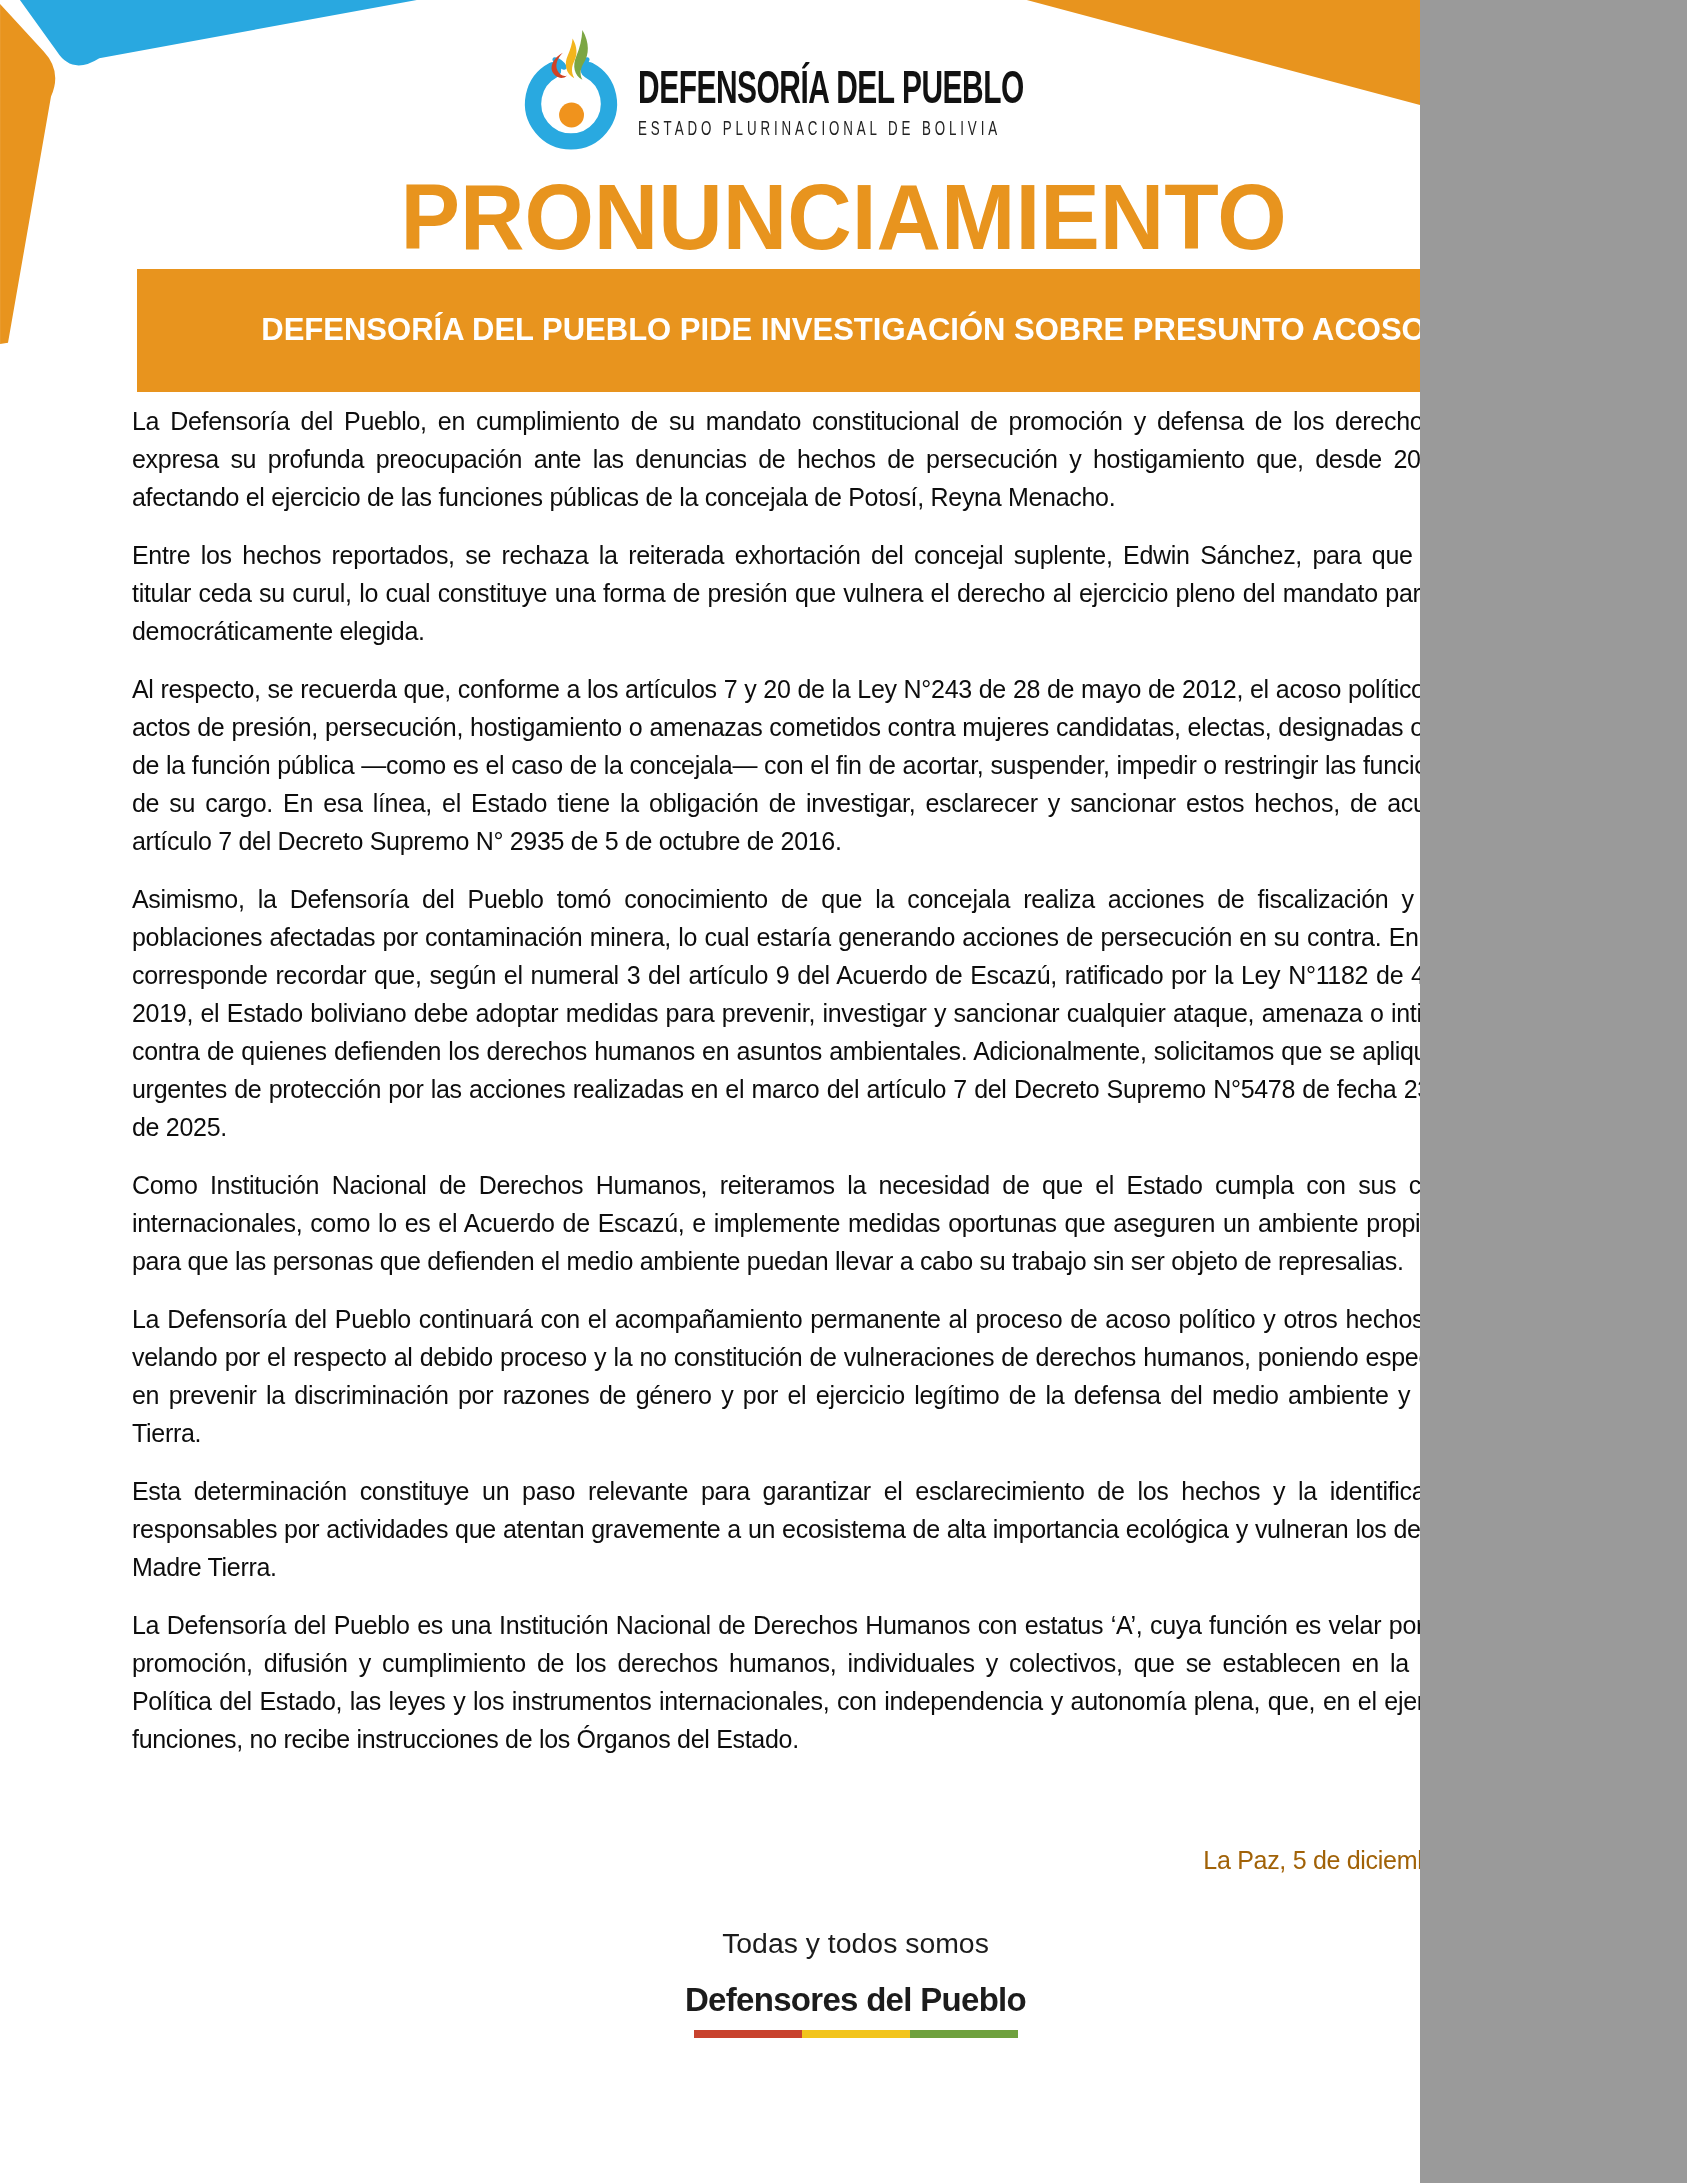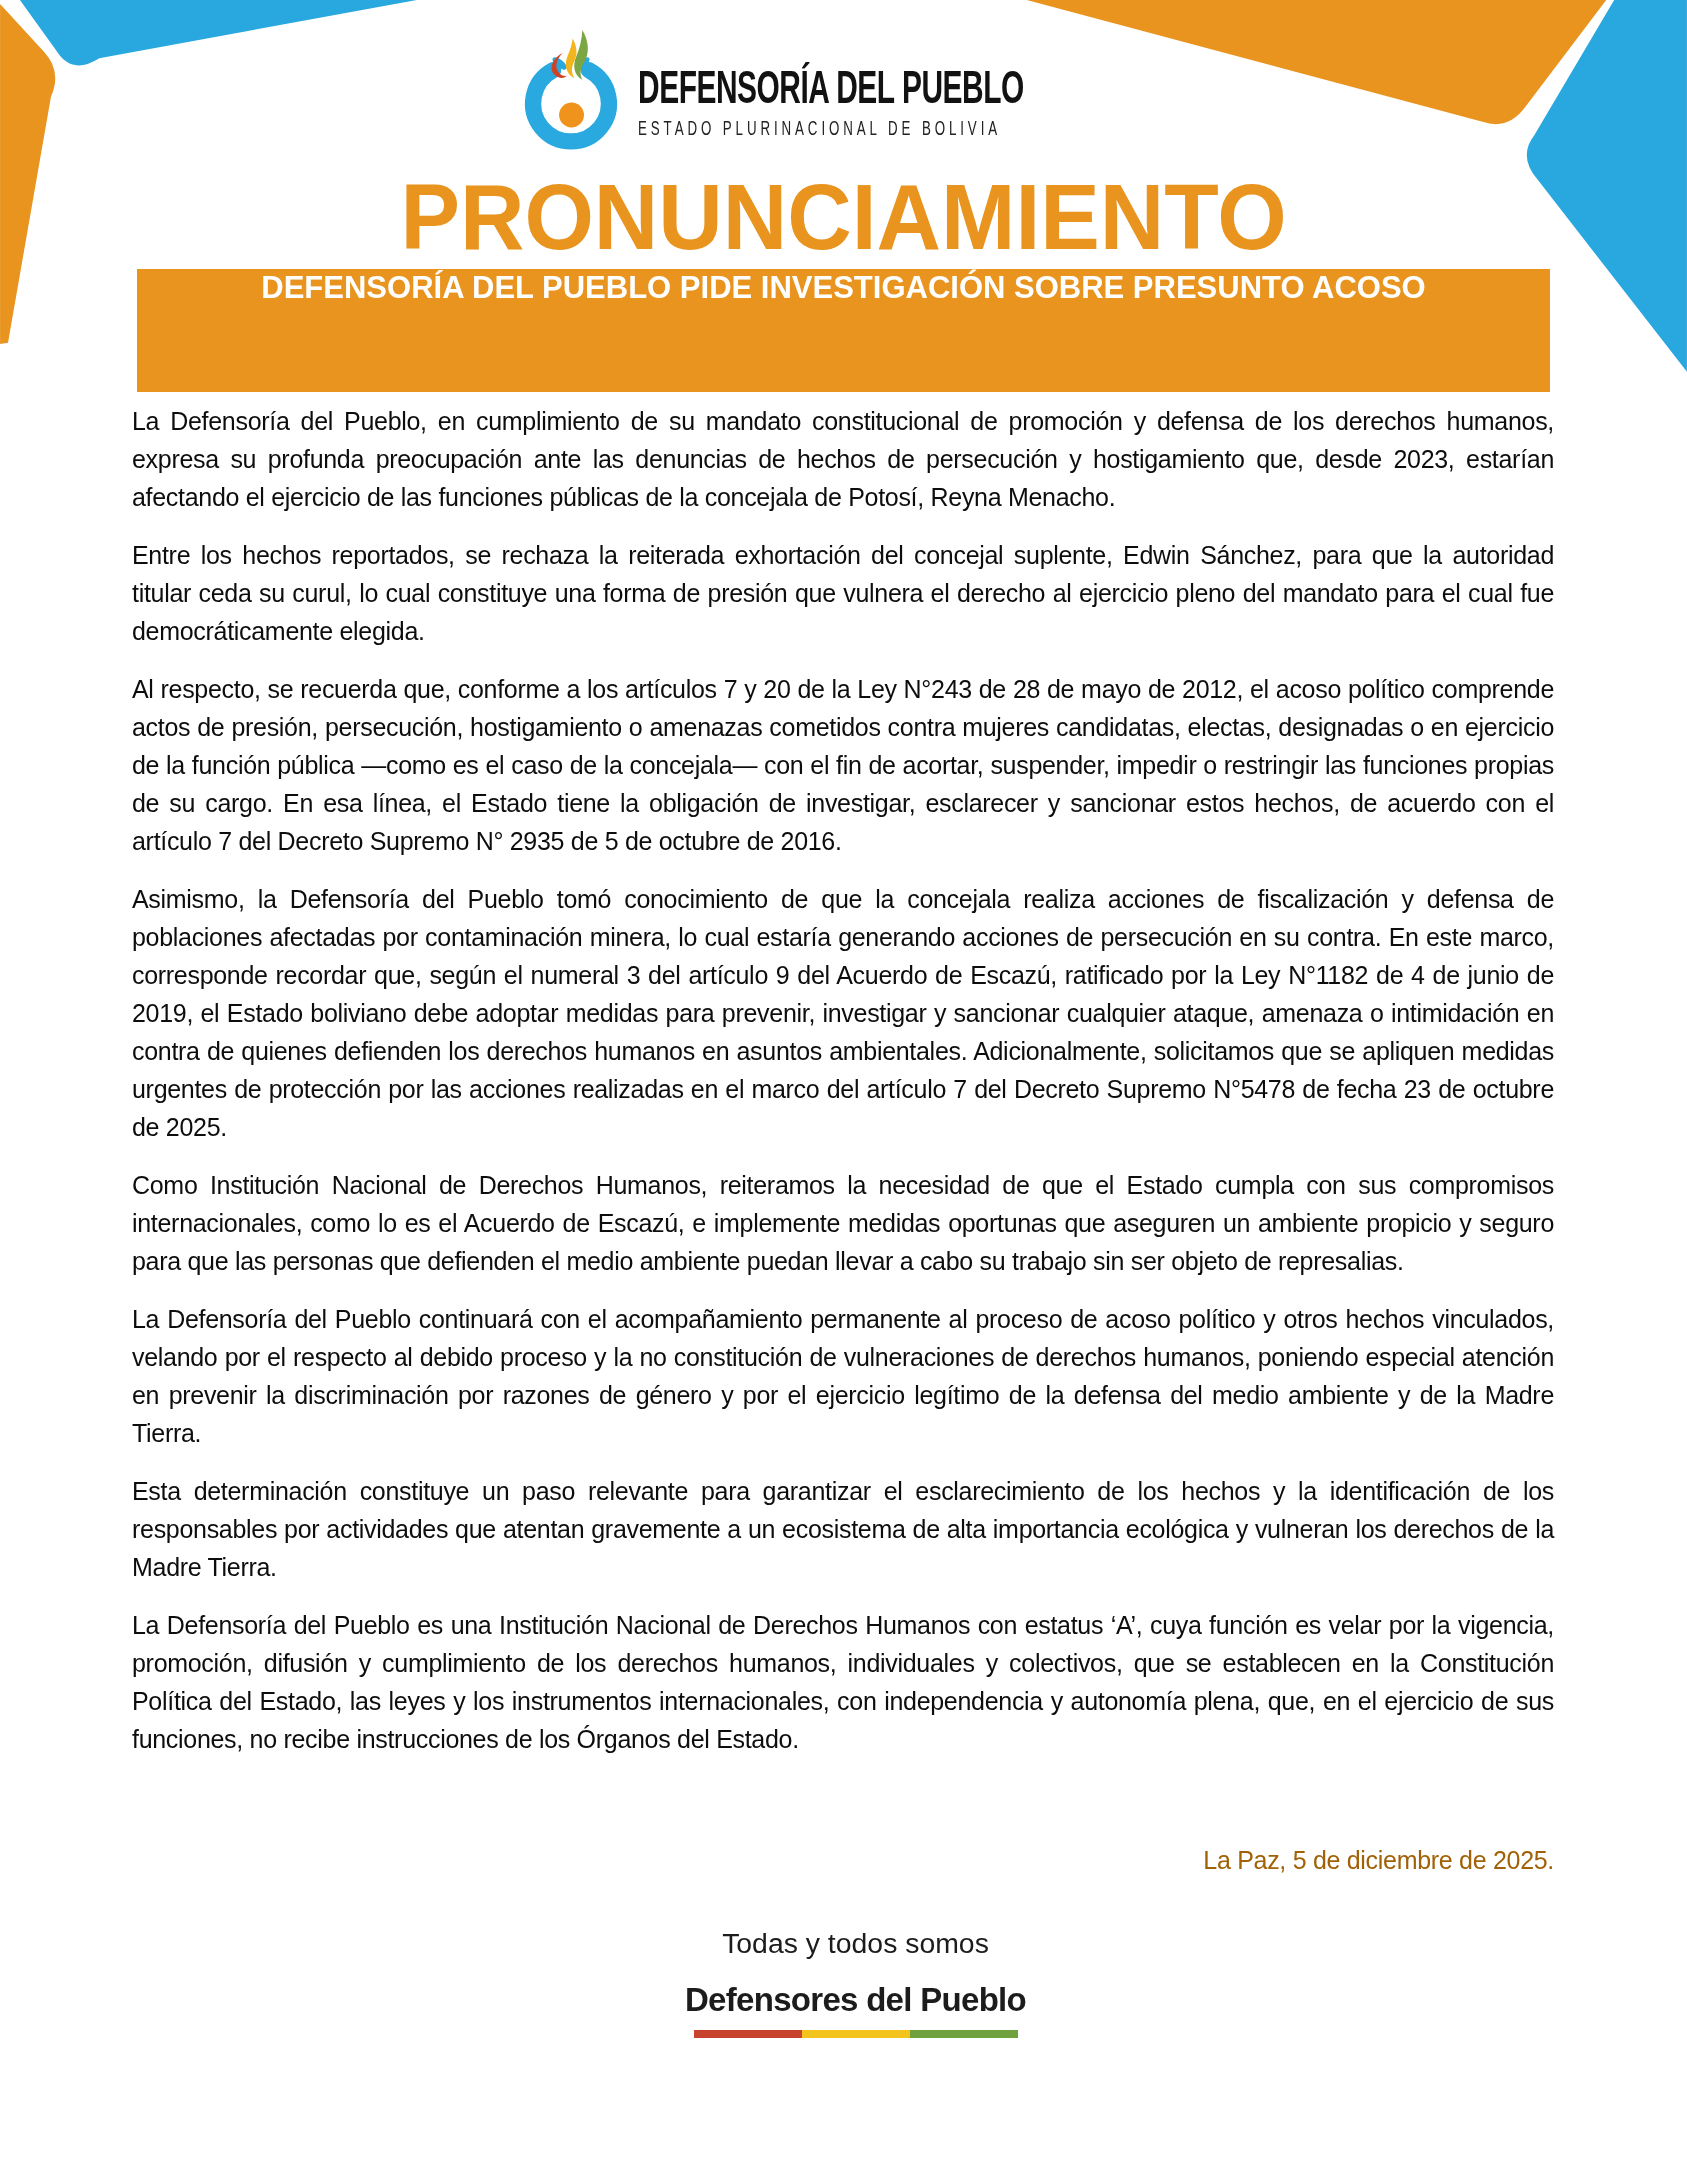--- a/index.html
+++ b/index.html
@@ -1,18 +1,18 @@
 <!DOCTYPE html>
 <html style="font-size:10.6px"><head>
 <meta charset="utf-8">
 <style>
   html,body{margin:0;padding:0;background:#9a9a9a;}
   .page{
     position:relative;
-    width:1687px;height:2183px;
+    width:1420px;height:2183px;
     background:#ffffff;
     overflow:hidden;
     font-family:"Liberation Sans",sans-serif;
     color:#111111;
   }
   .deco{position:absolute;left:0;top:0;width:1687px;height:2183px;pointer-events:none;}
   
   .logo-mark{position:absolute;left:506px;top:13.2px;width:130px;height:153px;}
   .logo-text{position:absolute;left:638px;top:64px;transform:scaleX(0.65);transform-origin:left top;white-space:nowrap;}
   .logo-title{font-size:46px;font-weight:700;color:#121212;letter-spacing:-0.7px;line-height:1;}
@@ -20,21 +20,21 @@
   
   .main-title{
     position:absolute;left:0;top:171px;width:1687px;margin:0;
     text-align:center;font-size:93px;font-weight:700;line-height:1;
     color:#E8941E;letter-spacing:0px;transform:scaleX(0.96);transform-origin:center top;
   }
   
   .banner{
     position:absolute;left:137px;top:269px;width:1413px;height:123px;
     background:#E8941E;color:#ffffff;text-align:center;
-    display:flex;flex-direction:column;justify-content:space-between;gap:8px;
+    display:flex;flex-direction:column;justify-content:center;gap:8px;
   }
   .banner-line{font-size:31px;font-weight:700;line-height:1.25;}
   
   .body-text{
     position:absolute;left:132px;top:402px;width:1422px;
     font-size:25px;line-height:38px;letter-spacing:-0.3px;
     text-align:justify;color:#0d0d0d;
   }
   .body-text p{margin:0 0 20px 0;}
   .body-text p span.b{font-weight:400;}

